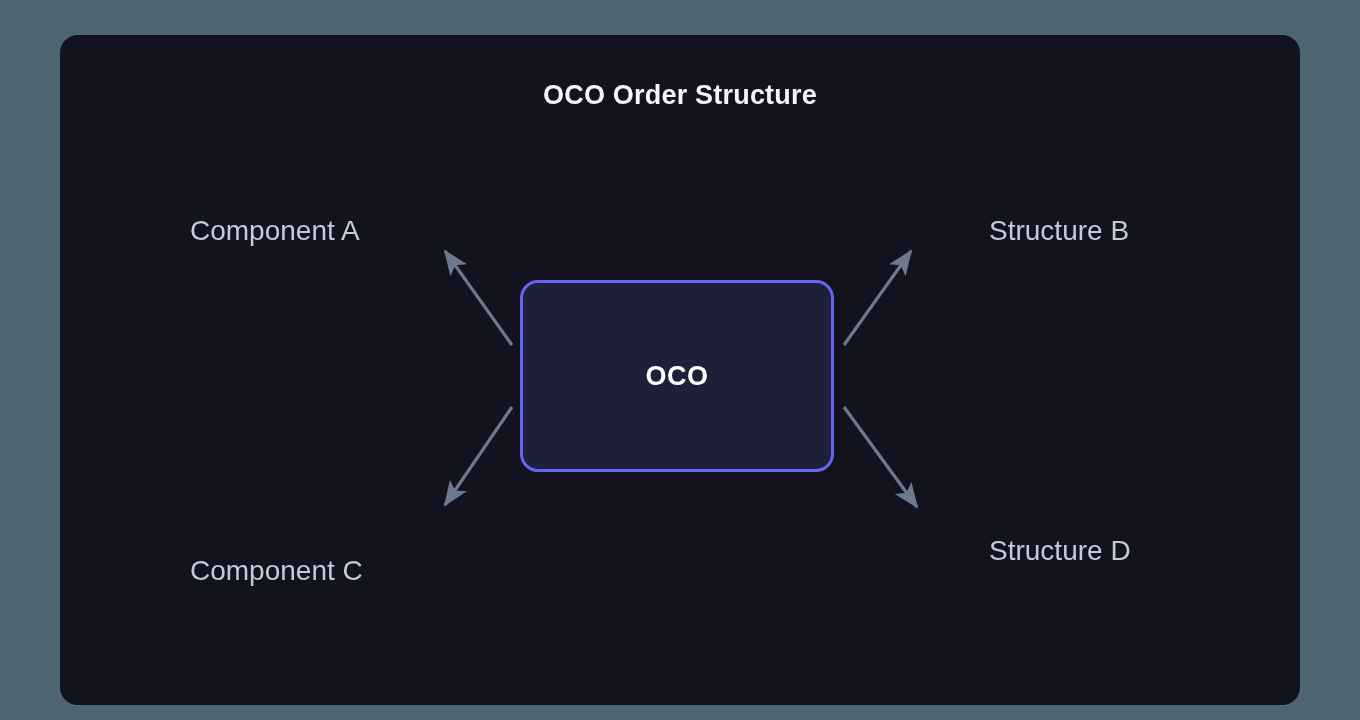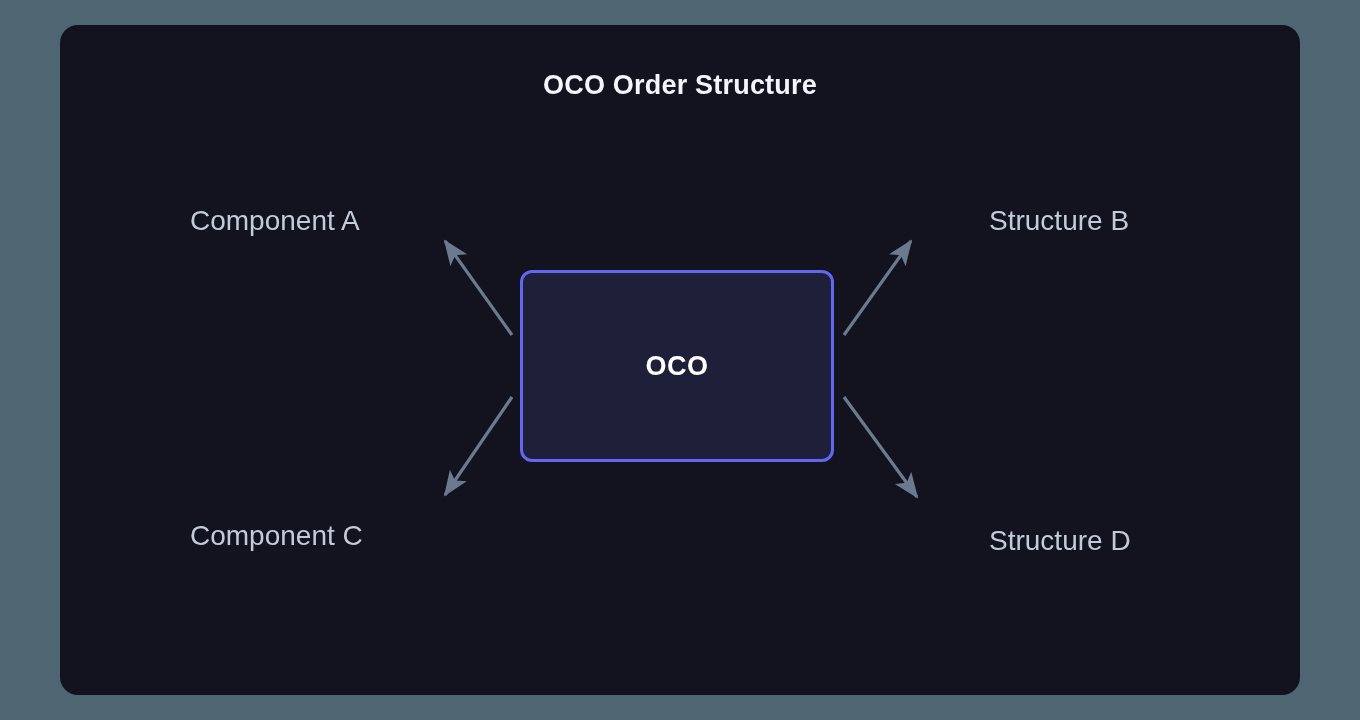--- a/index.html
+++ b/index.html
@@ -10,20 +10,21 @@
     width: 1360px;
     height: 720px;
     background: #4d6671;
     font-family: "Liberation Sans", sans-serif;
     overflow: hidden;
   }
   .stage {
     position: relative;
     width: 1360px;
     height: 520px;
+    margin-top: 10px;
   }
   .diagram-card {
     position: absolute;
     left: 60px;
     top: 25px;
     width: 1240px;
     height: 670px;
     background: #12131f;
     border-radius: 18px;
   }
@@ -47,21 +48,21 @@
     pointer-events: none;
   }
   .center-node {
     position: absolute;
     left: 460px;
     top: 245px;
     width: 314px;
     height: 192px;
     background: #1e1f38;
     border: 3px solid #6366f1;
-    border-radius: 12px;
+    border-radius: 18px;
     box-sizing: border-box;
     display: flex;
     align-items: center;
     justify-content: center;
   }
   .center-node-label {
     color: #ffffff;
     font-size: 27px;
     font-weight: bold;
     letter-spacing: 0.5px;
@@ -69,21 +70,21 @@
   .node-label {
     position: absolute;
     color: #c3cbd9;
     font-size: 28px;
     font-weight: normal;
     white-space: nowrap;
     text-align: right;
   }
   .node-label.a { left: 130px; top: 180px; }
   .node-label.b { left: 929px; top: 180px; }
-  .node-label.c { left: 130px; top: 495px; }
+  .node-label.c { left: 130px; top: 520px; }
   .node-label.d { left: 929px; top: 500px; }
 </style>
 </head>
 <body>
 
 <div class="stage">
   <div class="diagram-card">
 
     <div class="diagram-title">OCO Order Structure</div>
 

